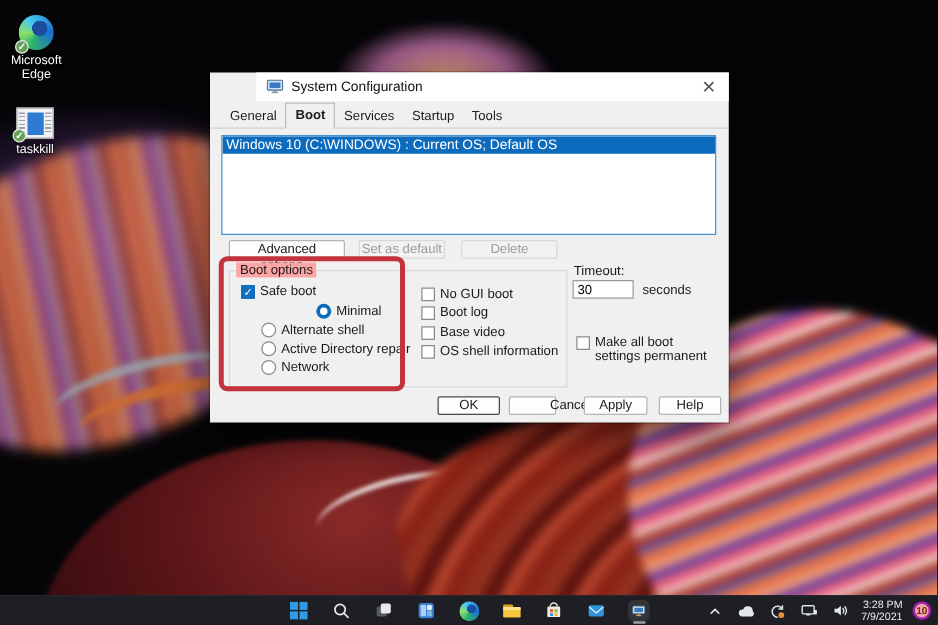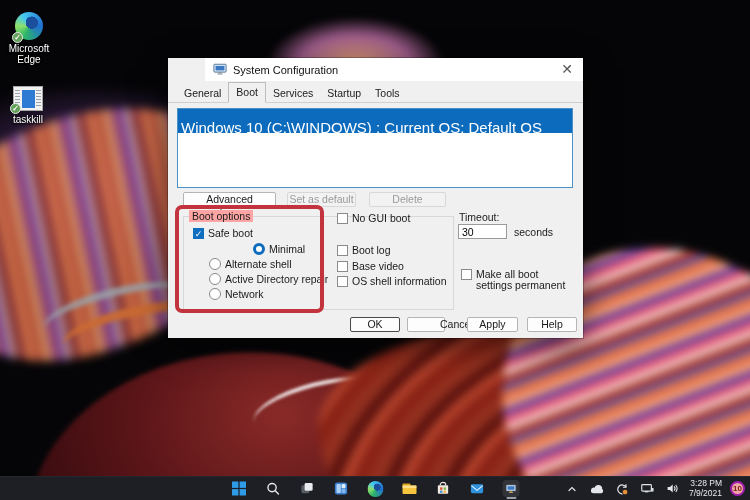--- a/index.html
+++ b/index.html
@@ -43,23 +43,23 @@
     color:#fff; font-size:8px; line-height:9px; font-weight:bold; }
 
   
   .dialog { position:absolute; left:168px; top:58px; width:415px; height:280px; background:#f0f0f0; z-index:10;
     box-shadow:0 10px 28px rgba(0,0,0,.5), 0 0 0 1px rgba(0,0,0,.25); font-size:10.5px; color:#1a1a1a; }
   .titlebar { position:absolute; left:0; top:0; right:0; height:23px; background:#fff; display:flex; align-items:center; padding:0 8px; gap:6px;margin-left:37px; }
   .titlebar .t-title { font-size:11px; color:#101010; }
   .t-close { position:absolute; right:10px; top:2px; font-size:14px; color:#555; line-height:18px; cursor:pointer; }
   .tabs { position:absolute; left:0; top:26px; right:0; height:19px; border-bottom:1px solid #cfcfcf; padding-left:9px; display:flex; align-items:flex-end; }
   .tab { font-size:10.5px; padding:2px 7px 3px; color:#202020; position:relative; }
-  .tab.active { border:1px solid #bdbdbd; border-bottom:1px solid #f0f0f0; background:#f0f0f0; margin-bottom:-1px; padding-top:3px; padding-bottom:4px; }
+  .tab.active { border:1px solid #bdbdbd; border-bottom:1px solid #f0f0f0; background:#f0f0f0; margin-bottom:-1px; padding-top:3px; padding-bottom:4px;font-weight:bold; }
   .listbox { position:absolute; left:9px; top:50px; width:396px; height:80px; background:#fff; border:1px solid #4a90c9; overflow:hidden; }
-  .boot-row { height:14px; line-height:14px; background:#0d6bbd; color:#fff; padding:12px 3px; font-size:15px; white-space:nowrap; }
+  .boot-row { height:14px; line-height:14px; background:#0d6bbd; color:#fff; padding:0 3px; font-size:11px; white-space:nowrap; }
   .wbtn { position:absolute; height:15px; background:#fdfdfd; border:1px solid #b5b5b5; border-radius:2px; font-size:10.5px; color:#1a1a1a;
     text-align:center; line-height:13px; font-family:"Liberation Sans", sans-serif; cursor:pointer; }
   .wbtn.disabled { color:#9b9b9b; border-color:#d8d8d8; background:#f2f2f2; cursor:default; }
   .wbtn.default-btn { border:1px solid #4a4a4a; box-shadow:0 0 0 1px #fafafa inset; }
   .btn-advanced { left:15px; top:134px; width:93px; }
   .btn-setdefault { left:119px; top:134px; width:69px; }
   .btn-delete { left:201px; top:134px; width:77px; }
   .groupbox { position:absolute; left:15px; top:158px; width:271px; height:94px; border:1px solid #d8d8d8; }
   .group-label { position:absolute; left:21px; top:152px; background:#fca5a5; padding:0 3px; font-size:10.5px; }
   .ctl-row { position:absolute; display:flex; align-items:center; gap:4px; white-space:nowrap; }
@@ -173,21 +173,21 @@
     </div>
     <div class="ctl-row" style="left:41px; top:215px;">
       <span class="radio"></span>
       <span class="lbl">Active Directory repair</span>
     </div>
     <div class="ctl-row" style="left:41px; top:230px;">
       <span class="radio"></span>
       <span class="lbl">Network</span>
     </div>
 
-    <div class="ctl-row" style="left:169px; top:154px;">
+    <div class="ctl-row" style="left:169px; top:171px;">
       <span class="cb"></span>
       <span class="lbl">No GUI boot</span>
     </div>
     <div class="ctl-row" style="left:169px; top:186px;">
       <span class="cb"></span>
       <span class="lbl">Boot log</span>
     </div>
     <div class="ctl-row" style="left:169px; top:202px;">
       <span class="cb"></span>
       <span class="lbl">Base video</span>

